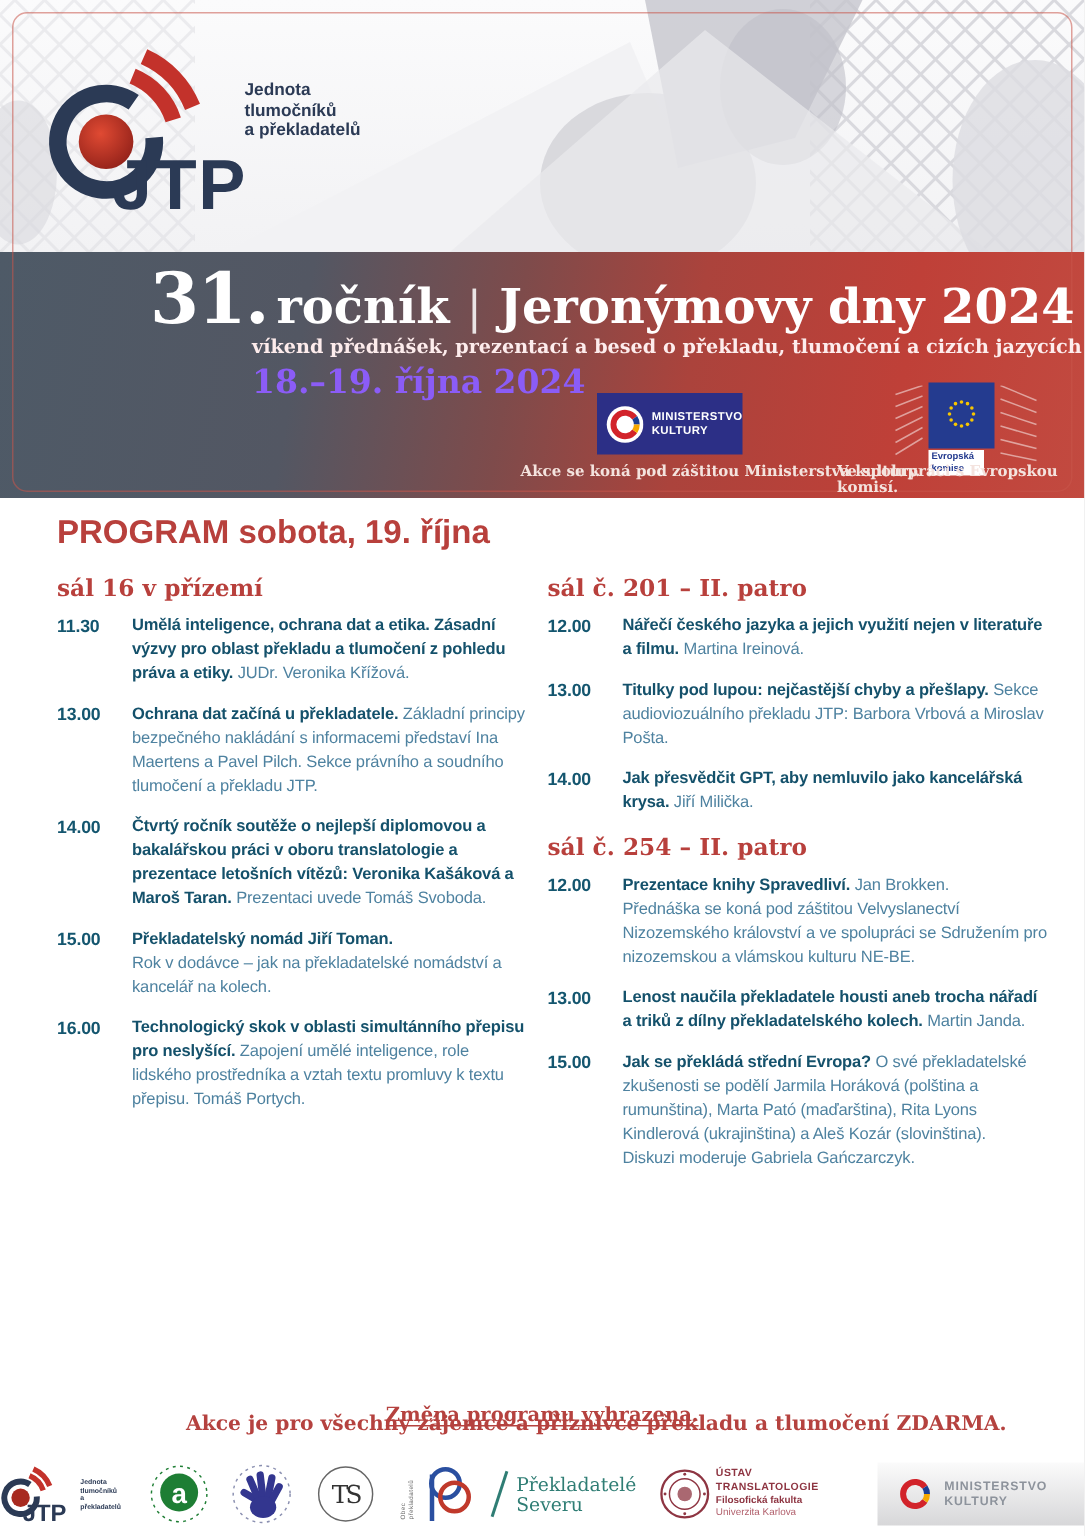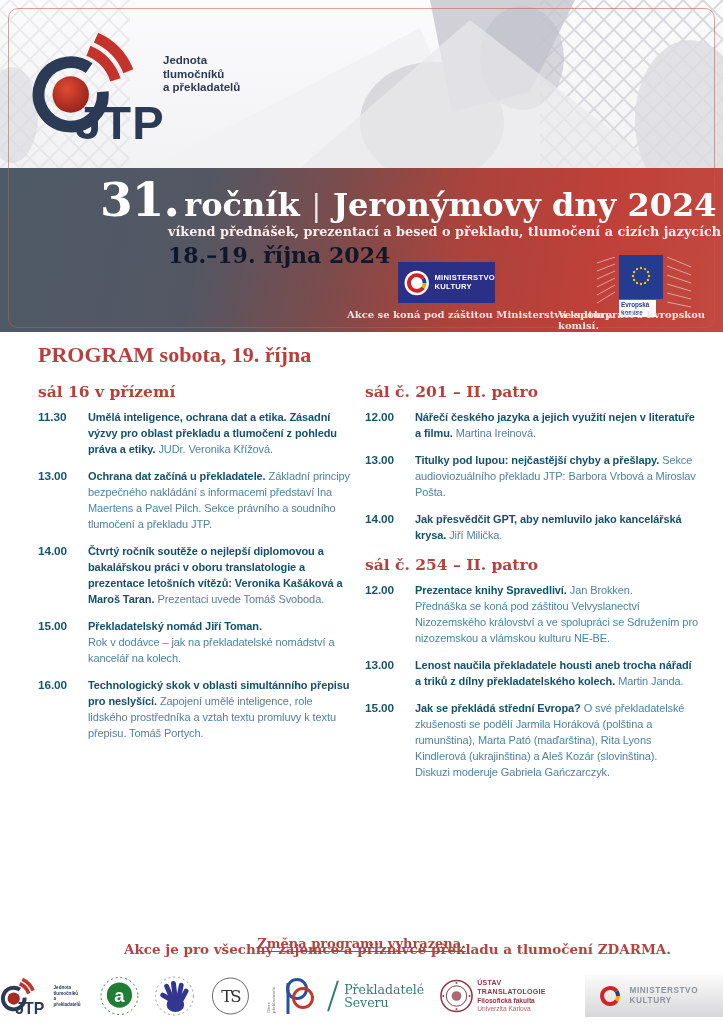--- a/index.html
+++ b/index.html
@@ -20,36 +20,36 @@
   
   .banner{position:absolute;top:168px;left:0;width:723px;height:164px;
           background:linear-gradient(100deg,#4e5a67 0%,#535763 28%,#7e4b4b 47%,#ab433c 63%,#bf4038 82%,#c24a40 100%);}
   .b-title{position:absolute;top:172px;left:100px;color:#fff;font-family:"DejaVu Serif",serif;
            font-weight:700;z-index:7;white-space:nowrap;}
   .b-title .ed{font-size:47px;letter-spacing:-1px;}
   .b-title .t1{font-size:32px;}
   .b-title .dv{font-size:30px;font-weight:400;opacity:.85;padding:0 6px;}
   .b-sub{position:absolute;top:224px;left:168px;color:#fdecec;font-family:"DejaVu Serif",serif;
          font-weight:700;font-size:12.8px;z-index:7;}
-  .b-date{position:absolute;top:242px;left:168px;color:#0f172a;font-family:"DejaVu Serif",serif;
+  .b-date{position:absolute;top:242px;left:168px;color:#8b5cf6;font-family:"DejaVu Serif",serif;
           font-weight:700;font-size:22px;z-index:7;}
   .mk-box{position:absolute;top:262px;left:398px;width:97px;height:41px;background:#2c2f86;
           display:flex;align-items:center;gap:5px;padding-left:6px;box-sizing:border-box;z-index:7;}
   .mk-box .mk-txt{color:#fff;font-size:7.6px;font-weight:700;line-height:1.15;letter-spacing:.3px;}
   .eu{position:absolute;top:255px;left:597px;z-index:7;}
   .eu-lines{position:absolute;top:2px;opacity:.5;}
   .eu-sq{position:absolute;top:0;left:22px;width:44px;height:44px;background:#243b8f;}
   .eu-lab{position:absolute;top:45px;left:22px;width:33px;background:#fff;color:#243b8f;
           font-size:6.3px;font-weight:700;line-height:1.2;padding:1px 2px;}
   .b-note{position:absolute;top:309px;color:#f4e3de;font-family:"DejaVu Serif",serif;
           font-weight:700;font-size:10px;z-index:7;}
   .b-note.n1{left:347px;} .b-note.n2{left:534px;margin-left:24px;}
 
   
-  .p-title{position:absolute;top:342px;left:38px;font-family:Liberation Serif, serif;font-weight:700;
+  .p-title{position:absolute;top:342px;left:38px;font-family:Liberation Sans, sans-serif;font-weight:700;
            font-size:22px;color:#b8403c;}
   .cols{position:absolute;top:382px;left:38px;width:662px;display:flex;gap:10px;}
   .col-l{width:317px;} .col-r{width:335px;}
   .room{font-family:"DejaVu Serif",serif;font-weight:700;font-size:15.5px;color:#b8403c;margin:0 0 8px 0;}
   .room.second{margin-top:12px;}
   .item{display:flex;gap:10px;margin-bottom:11px;font-size:11px;line-height:16px;letter-spacing:-.1px;}
   .time{flex:none;width:40px;font-weight:700;color:#14566f;font-size:11.8px;}
   .txt{color:#4e82a0;}
   .txt b{color:#14516b;}
   .txt span{white-space:pre-line;}

